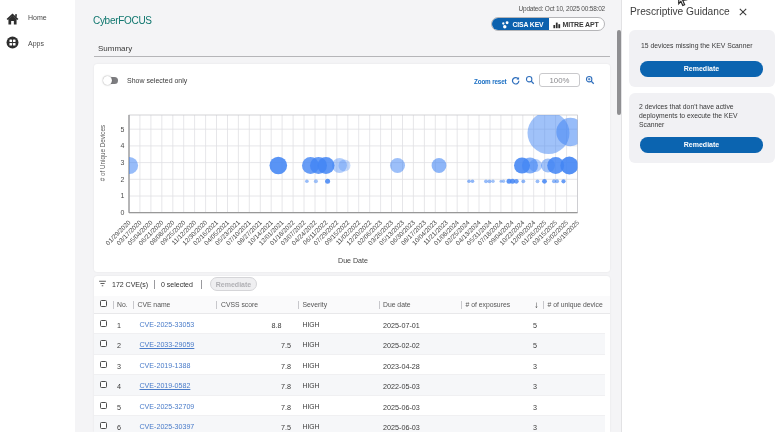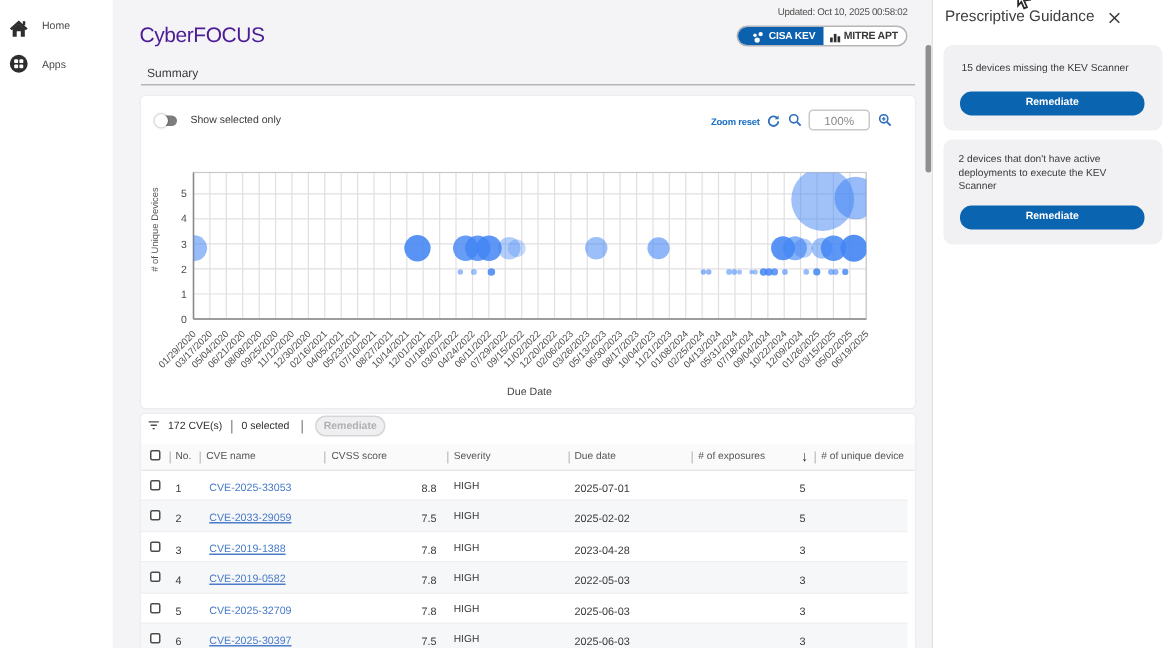--- a/index.html
+++ b/index.html
@@ -19,21 +19,21 @@
   <svg width="13" height="13" viewBox="0 0 24 24" style="position:absolute;left:6px;top:36px">
     <circle cx="12" cy="12" r="11" fill="#2e2e2e"></circle>
     <rect x="6.4" y="6.4" width="4.8" height="4.8" rx="1.2" fill="#fff"></rect>
     <rect x="12.8" y="6.4" width="4.8" height="4.8" rx="1.2" fill="#fff"></rect>
     <rect x="6.4" y="12.8" width="4.8" height="4.8" rx="1.2" fill="#fff"></rect>
     <rect x="12.8" y="12.8" width="4.8" height="4.8" rx="1.2" fill="#fff"></rect>
   </svg>
   <span style="position:absolute;left:28px;top:39.5px;font-size:7px;color:#4a4a4a">Apps</span>
 </div>
 
-<div style="position:absolute;left:93px;top:14.5px;font-size:14px;letter-spacing:-0.3px;color:#4c1d95">CyberFOCUS</div>
+<div style="position:absolute;left:93px;top:14.5px;font-size:10px;letter-spacing:-0.3px;color:#0f766e">CyberFOCUS</div>
 <div style="position:absolute;left:0;top:5px;width:605px;text-align:right;font-size:6.5px;letter-spacing:-0.2px;color:#505050">Updated: Oct 10, 2025 00:58:02</div>
 
 <div style="position:absolute;left:491px;top:17px;width:114px;height:13.5px;border-radius:7px;background:#fff;border:1px solid #b5b5b8;overflow:hidden">
   <div style="position:absolute;left:-1px;top:-1px;width:58px;height:15.5px;background:#0b61ae;border-radius:7px 0 0 7px;"></div>
   <svg width="9" height="8" viewBox="0 0 12 11" style="position:absolute;left:9px;top:2.6px">
     <circle cx="3" cy="3.4" r="1.6" fill="#fff"></circle>
       <circle cx="8.2" cy="2.4" r="2" fill="#fff"></circle>
       <circle cx="5" cy="7.8" r="2.4" fill="#fff"></circle>
   </svg>
   <span style="position:absolute;left:20.5px;top:3.2px;font-size:6.8px;letter-spacing:-0.1px;font-weight:bold;color:#fff">CISA KEV</span>
@@ -244,38 +244,38 @@
   <div class="sep" style="left:367px"></div>
   <span style="position:absolute;left:371.5px;top:5px;font-size:6.8px;color:#555"># of exposures</span>
   <span style="position:absolute;left:440px;top:3px;font-size:9.5px;font-weight:bold;color:#333">↓</span>
   <div class="sep" style="left:449px"></div>
   <span style="position:absolute;left:453.5px;top:5px;font-size:6.8px;color:#555"># of unique device</span>
 </div>
 <div style="position:absolute;left:94px;top:313.5px;width:511px;height:20.5px;background:#ffffff;border-bottom:1px solid #f0f0f2">
   <span class="cb" style="left:6px;top:6px"></span>
   <span style="position:absolute;left:19px;width:8px;top:7px;font-size:7.2px;color:#3a3a3a;text-align:right">1</span>
   <span style="position:absolute;left:45.5px;top:7px;font-size:7.1px;color:#4a7cc9;">CVE-2025-33053</span>
-  <span style="position:absolute;left:168px;width:29px;top:7px;font-size:7.2px;color:#3a3a3a;text-align:right">8.8</span>
+  <span style="position:absolute;left:168px;width:29px;top:7px;font-size:7.2px;color:#3a3a3a;text-align:center">8.8</span>
   <span style="position:absolute;left:208.5px;top:7px;font-size:6.8px;color:#3a3a3a">HIGH</span>
   <span style="position:absolute;left:289px;top:7px;font-size:7.2px;color:#3a3a3a">2025-07-01</span>
   <span style="position:absolute;left:439px;top:7px;font-size:7.2px;color:#3a3a3a">5</span>
 </div>
 <div style="position:absolute;left:94px;top:334.0px;width:511px;height:20.5px;background:#f6f7f9;border-bottom:1px solid #f0f0f2">
   <span class="cb" style="left:6px;top:6px"></span>
   <span style="position:absolute;left:19px;width:8px;top:7px;font-size:7.2px;color:#3a3a3a;text-align:right">2</span>
   <span style="position:absolute;left:45.5px;top:7px;font-size:7.1px;color:#4a7cc9;text-decoration:underline">CVE-2033-29059</span>
   <span style="position:absolute;left:168px;width:29px;top:7px;font-size:7.2px;color:#3a3a3a;text-align:right">7.5</span>
   <span style="position:absolute;left:208.5px;top:7px;font-size:6.8px;color:#3a3a3a">HIGH</span>
   <span style="position:absolute;left:289px;top:7px;font-size:7.2px;color:#3a3a3a">2025-02-02</span>
   <span style="position:absolute;left:439px;top:7px;font-size:7.2px;color:#3a3a3a">5</span>
 </div>
 <div style="position:absolute;left:94px;top:354.5px;width:511px;height:20.5px;background:#ffffff;border-bottom:1px solid #f0f0f2">
   <span class="cb" style="left:6px;top:6px"></span>
   <span style="position:absolute;left:19px;width:8px;top:7px;font-size:7.2px;color:#3a3a3a;text-align:right">3</span>
-  <span style="position:absolute;left:45.5px;top:7px;font-size:7.1px;color:#4a7cc9;text-decoration:underline">CVE-2019-1388</span>
+  <span style="position:absolute;left:45.5px;top:7px;font-size:7.1px;color:#4a7cc9;">CVE-2019-1388</span>
   <span style="position:absolute;left:168px;width:29px;top:7px;font-size:7.2px;color:#3a3a3a;text-align:right">7.8</span>
   <span style="position:absolute;left:208.5px;top:7px;font-size:6.8px;color:#3a3a3a">HIGH</span>
   <span style="position:absolute;left:289px;top:7px;font-size:7.2px;color:#3a3a3a">2023-04-28</span>
   <span style="position:absolute;left:439px;top:7px;font-size:7.2px;color:#3a3a3a">3</span>
 </div>
 <div style="position:absolute;left:94px;top:375.0px;width:511px;height:20.5px;background:#f6f7f9;border-bottom:1px solid #f0f0f2">
   <span class="cb" style="left:6px;top:6px"></span>
   <span style="position:absolute;left:19px;width:8px;top:7px;font-size:7.2px;color:#3a3a3a;text-align:right">4</span>
   <span style="position:absolute;left:45.5px;top:7px;font-size:7.1px;color:#4a7cc9;text-decoration:underline">CVE-2019-0582</span>
   <span style="position:absolute;left:168px;width:29px;top:7px;font-size:7.2px;color:#3a3a3a;text-align:right">7.8</span>
@@ -288,21 +288,21 @@
   <span style="position:absolute;left:19px;width:8px;top:7px;font-size:7.2px;color:#3a3a3a;text-align:right">5</span>
   <span style="position:absolute;left:45.5px;top:7px;font-size:7.1px;color:#4a7cc9;">CVE-2025-32709</span>
   <span style="position:absolute;left:168px;width:29px;top:7px;font-size:7.2px;color:#3a3a3a;text-align:right">7.8</span>
   <span style="position:absolute;left:208.5px;top:7px;font-size:6.8px;color:#3a3a3a">HIGH</span>
   <span style="position:absolute;left:289px;top:7px;font-size:7.2px;color:#3a3a3a">2025-06-03</span>
   <span style="position:absolute;left:439px;top:7px;font-size:7.2px;color:#3a3a3a">3</span>
 </div>
 <div style="position:absolute;left:94px;top:416.0px;width:511px;height:20.5px;background:#f6f7f9;border-bottom:1px solid #f0f0f2">
   <span class="cb" style="left:6px;top:6px"></span>
   <span style="position:absolute;left:19px;width:8px;top:7px;font-size:7.2px;color:#3a3a3a;text-align:right">6</span>
-  <span style="position:absolute;left:45.5px;top:7px;font-size:7.1px;color:#4a7cc9;text-decoration:underline">CVE-2025-30397</span>
+  <span style="position:absolute;left:45.5px;top:7px;font-size:7.1px;color:#4a7cc9;">CVE-2025-30397</span>
   <span style="position:absolute;left:168px;width:29px;top:7px;font-size:7.2px;color:#3a3a3a;text-align:right">7.5</span>
   <span style="position:absolute;left:208.5px;top:7px;font-size:6.8px;color:#3a3a3a">HIGH</span>
   <span style="position:absolute;left:289px;top:7px;font-size:7.2px;color:#3a3a3a">2025-06-03</span>
   <span style="position:absolute;left:439px;top:7px;font-size:7.2px;color:#3a3a3a">3</span>
 </div>
 
 <div style="position:absolute;left:617px;top:30px;width:3.5px;height:85px;background:#8f8f92;border-radius:2px"></div>
 
 <div style="position:absolute;left:621px;top:0;width:159px;height:432px;background:#fff;border-left:1px solid #e2e2e4">
   <div style="position:absolute;left:8px;top:6px;font-size:10.2px;color:#3d3d3d">Prescriptive Guidance</div>

